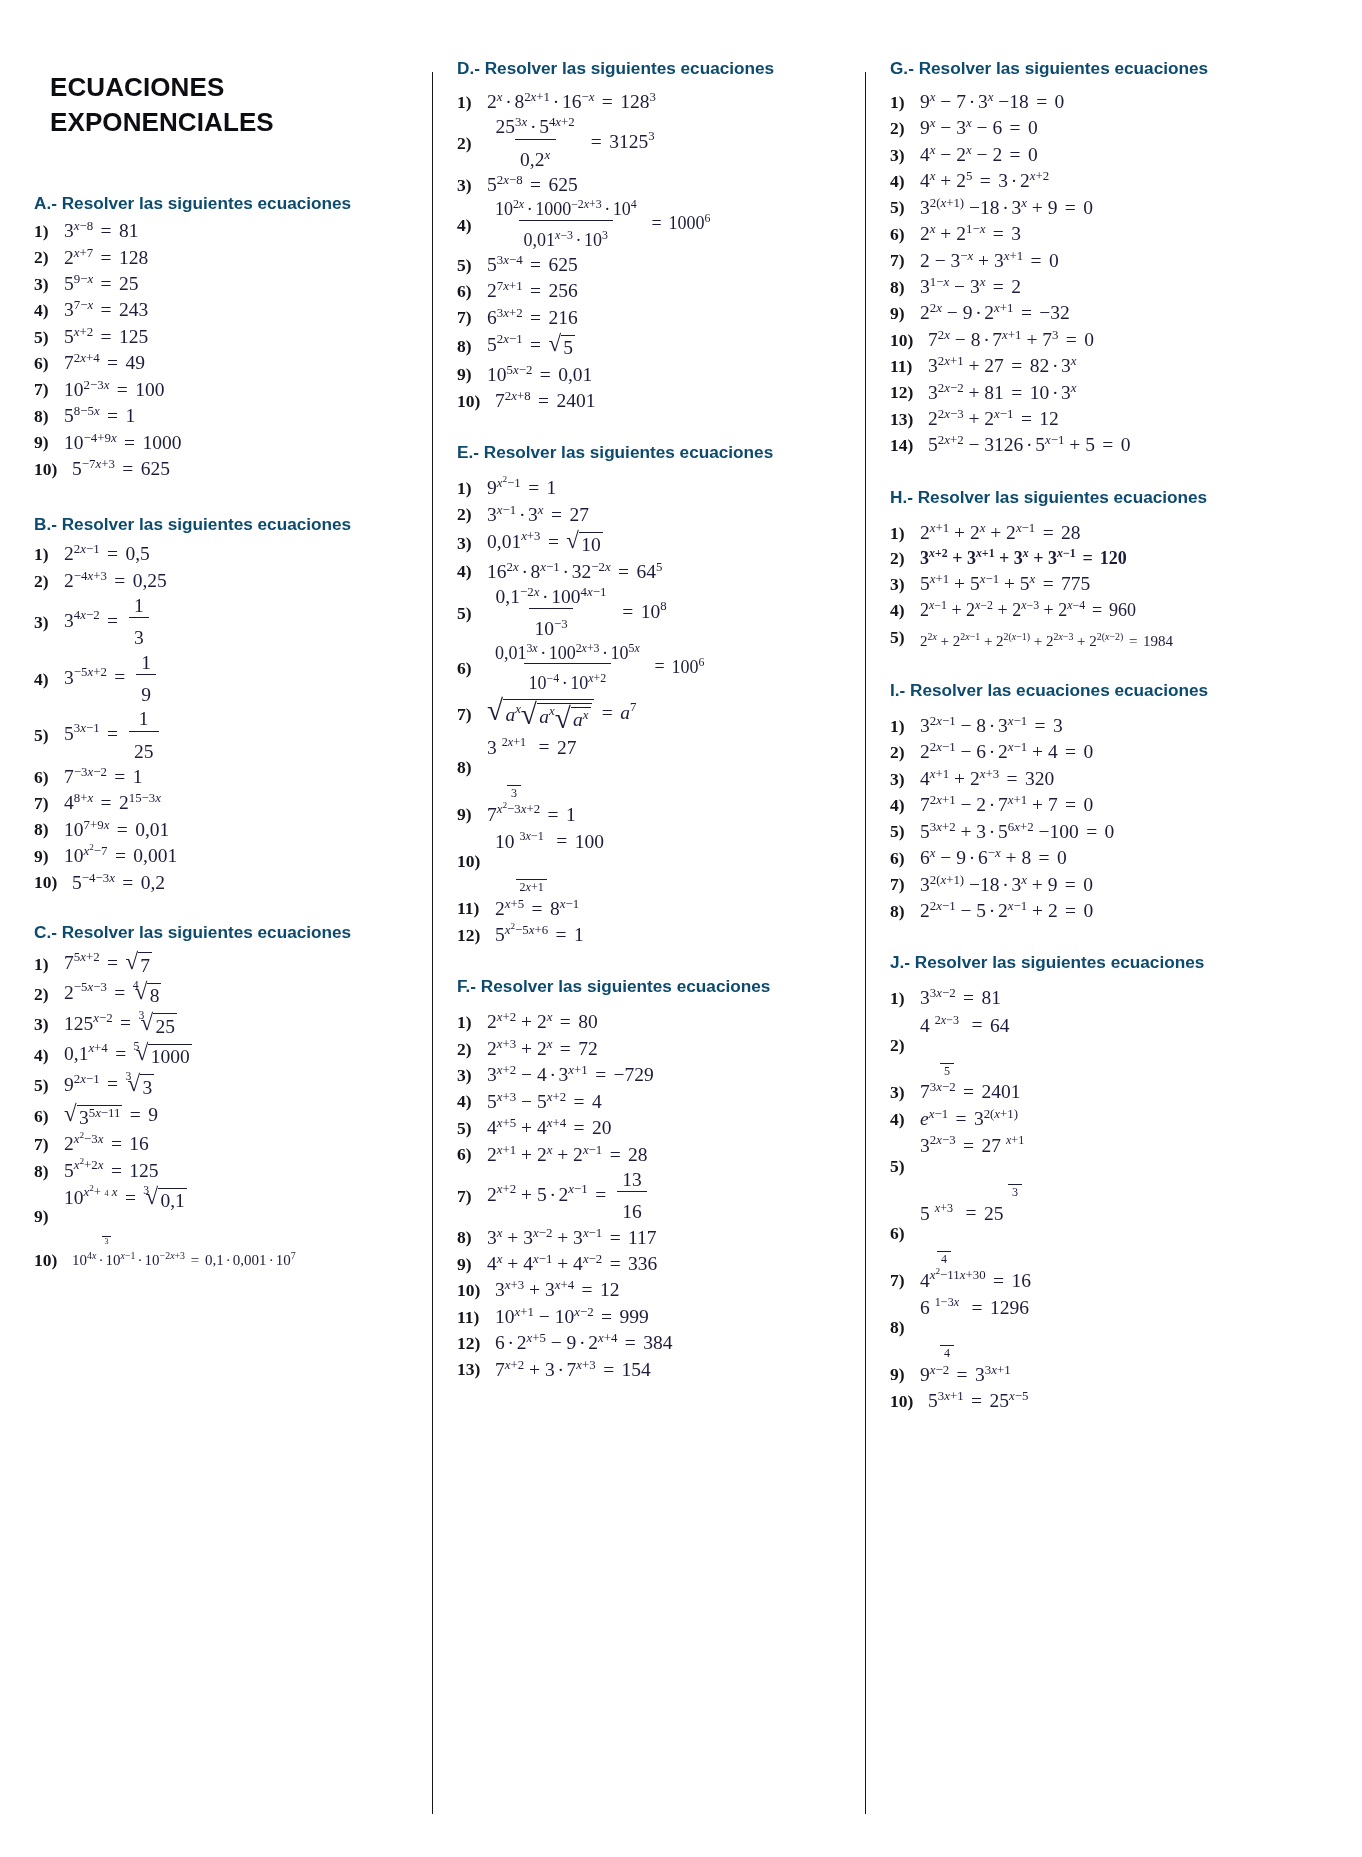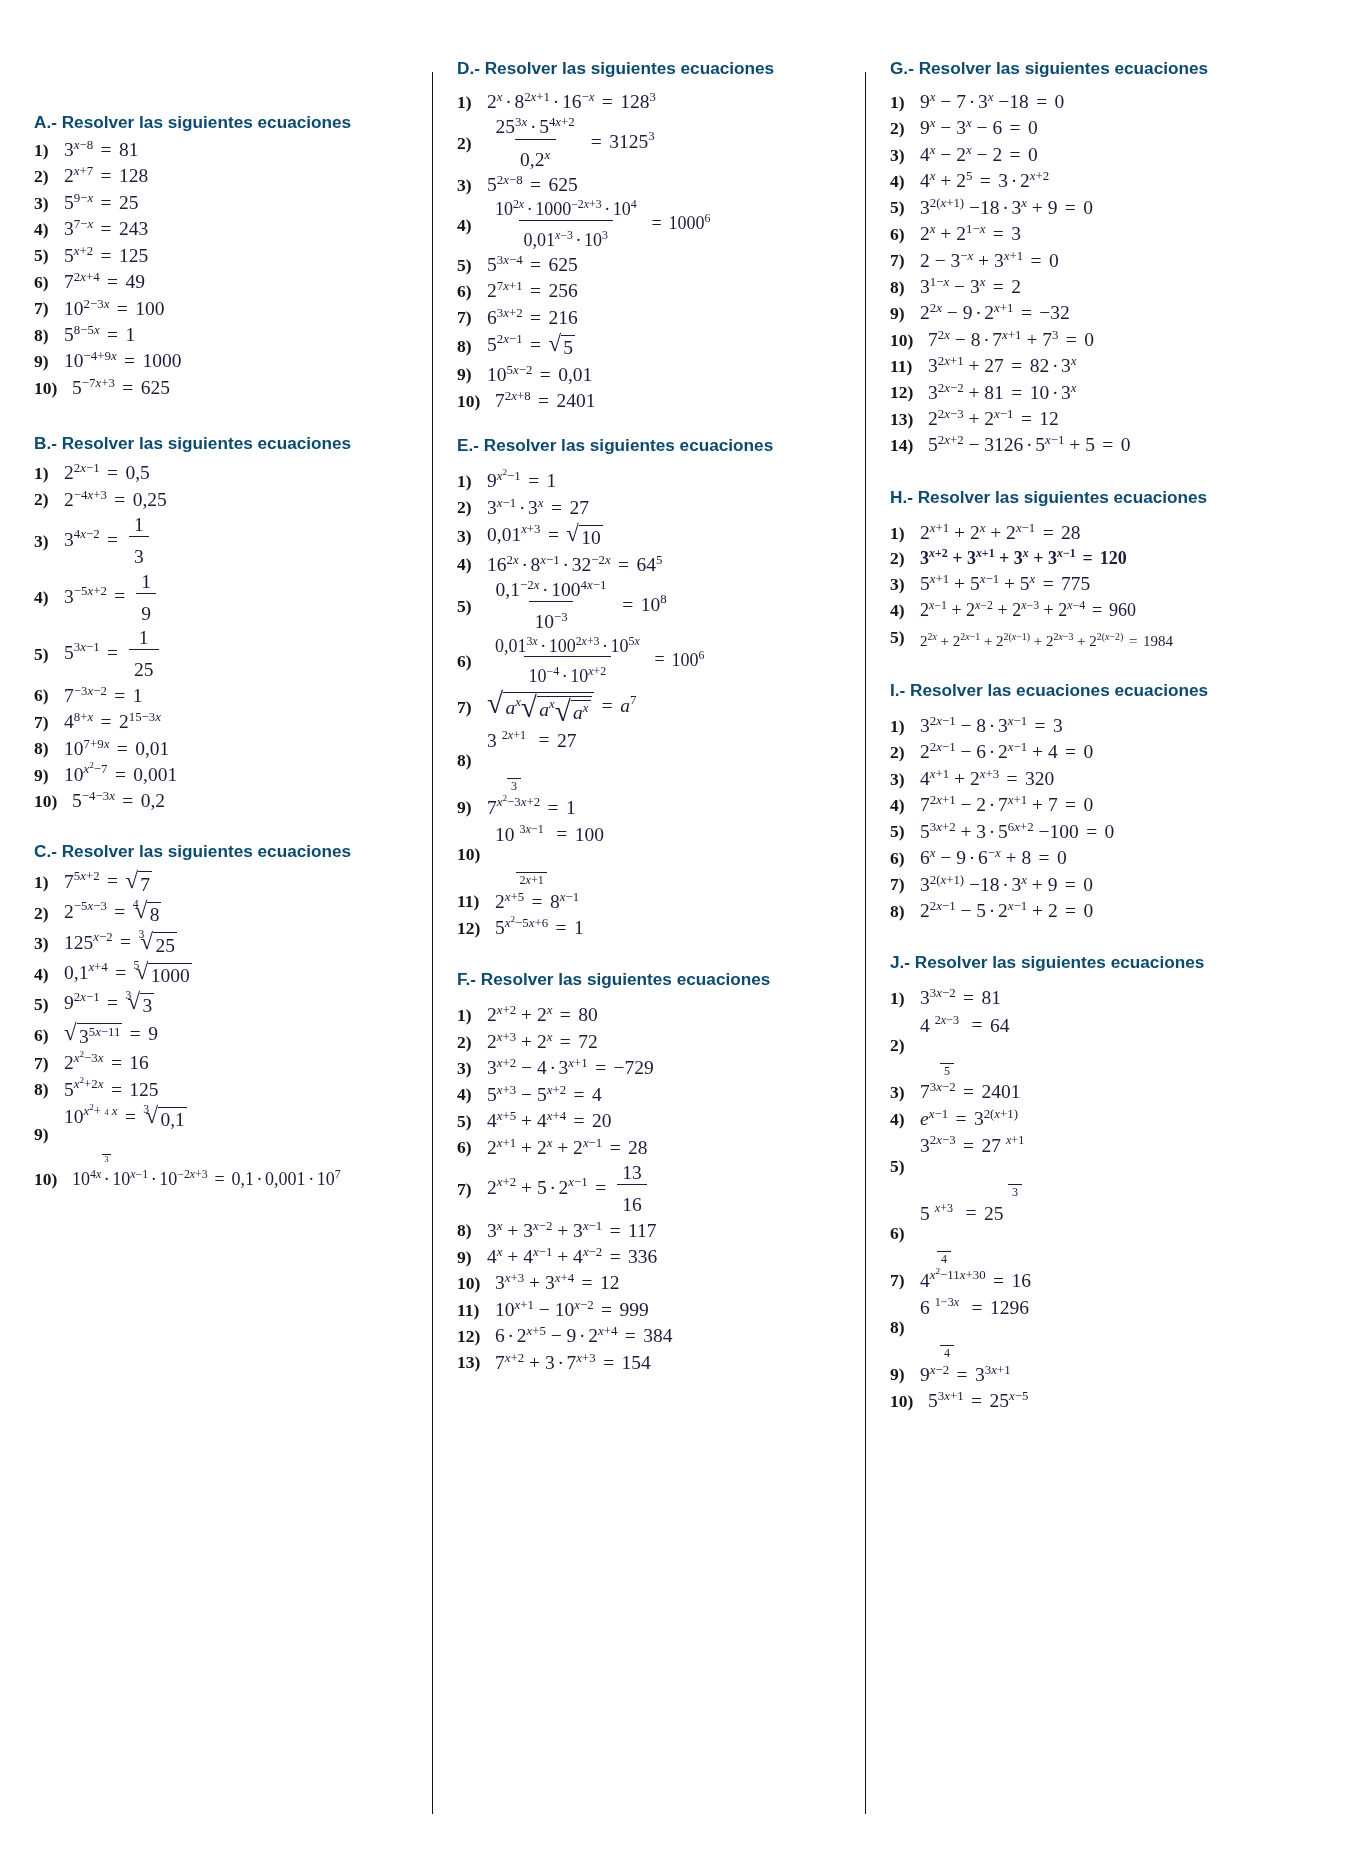--- a/index.html
+++ b/index.html
@@ -69,20 +69,21 @@
 
   .tall .sign { font-size:1.5em; }
 </style>
 </head>
 <body>
 
 <div class="page">
  <div class="cols">
 
   <div class="col col1">
+    <div class="doc-title">ECUACIONES EXPONENCIALES</div>
 
     <div class="sec" style="margin-top:54px;">
       <div class="sec-head">A.- Resolver las siguientes ecuaciones</div>
       <ul class="items">
         <li class="item">
               <span class="num">1)</span>
               <span class="expr">3<sup><span class="mi">x</span>−8</sup> <span class="op">=</span> 81</span>
             </li>
         <li class="item">
               <span class="num">2)</span>
@@ -241,21 +242,21 @@
                     <span class="nu">4</span>
                     <span class="de">3</span>
                   </span><span class="mi">x</span></sup> <span class="op">=</span> <span class="rad">
                   <span class="idx">3</span>
                   <span class="sign">√</span>
                   <span class="bar">0,1</span>
                 </span></span>
             </li>
         <li class="item">
               <span class="num wide">10)</span>
-              <span class="expr" style="font-size:18px;">10<sup>4<span class="mi">x</span></sup><span class="dot">·</span>10<sup><span class="mi">x</span>−1</sup><span class="dot">·</span>10<sup>−2<span class="mi">x</span>+3</sup> <span class="op">=</span> 0,1<span class="dot">·</span>0,001<span class="dot">·</span>10<sup>7</sup></span>
+              <span class="expr" style="font-size:15px;">10<sup>4<span class="mi">x</span></sup><span class="dot">·</span>10<sup><span class="mi">x</span>−1</sup><span class="dot">·</span>10<sup>−2<span class="mi">x</span>+3</sup> <span class="op">=</span> 0,1<span class="dot">·</span>0,001<span class="dot">·</span>10<sup>7</sup></span>
             </li>
       </ul>
     </div>
   </div>
 
   <div class="rule"></div>
 
   <div class="col col2">
     <div class="sec">
       <div class="sec-head">D.- Resolver las siguientes ecuaciones</div>
@@ -305,21 +306,21 @@
               <span class="num">9)</span>
               <span class="expr">10<sup>5<span class="mi">x</span>−2</sup> <span class="op">=</span> 0,01</span>
             </li>
         <li class="item">
               <span class="num wide">10)</span>
               <span class="expr">7<sup>2<span class="mi">x</span>+8</sup> <span class="op">=</span> 2401</span>
             </li>
       </ul>
     </div>
 
-    <div class="sec" style="margin-top:23px;">
+    <div class="sec" style="margin-top:30px;">
       <div class="sec-head">E.- Resolver las siguientes ecuaciones</div>
       <ul class="items">
         <li class="item" style="margin-top:14px;">
               <span class="num">1)</span>
               <span class="expr">9<sup><span class="mi">x</span><sup>2</sup>−1</sup> <span class="op">=</span> 1</span>
             </li>
         <li class="item">
               <span class="num">2)</span>
               <span class="expr">3<sup><span class="mi">x</span>−1</sup><span class="dot">·</span>3<sup><span class="mi">x</span></sup> <span class="op">=</span> 27</span>
             </li>

